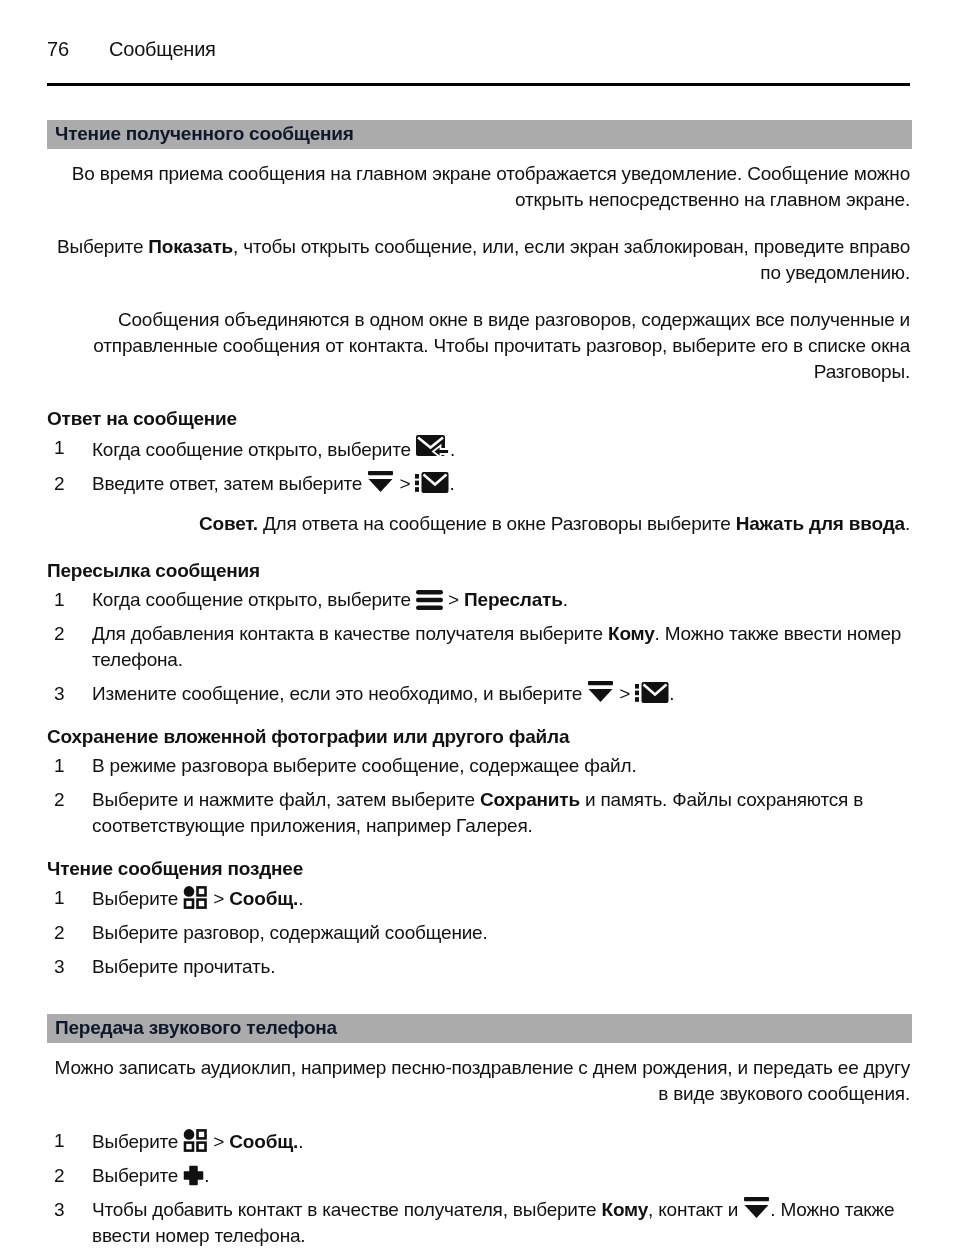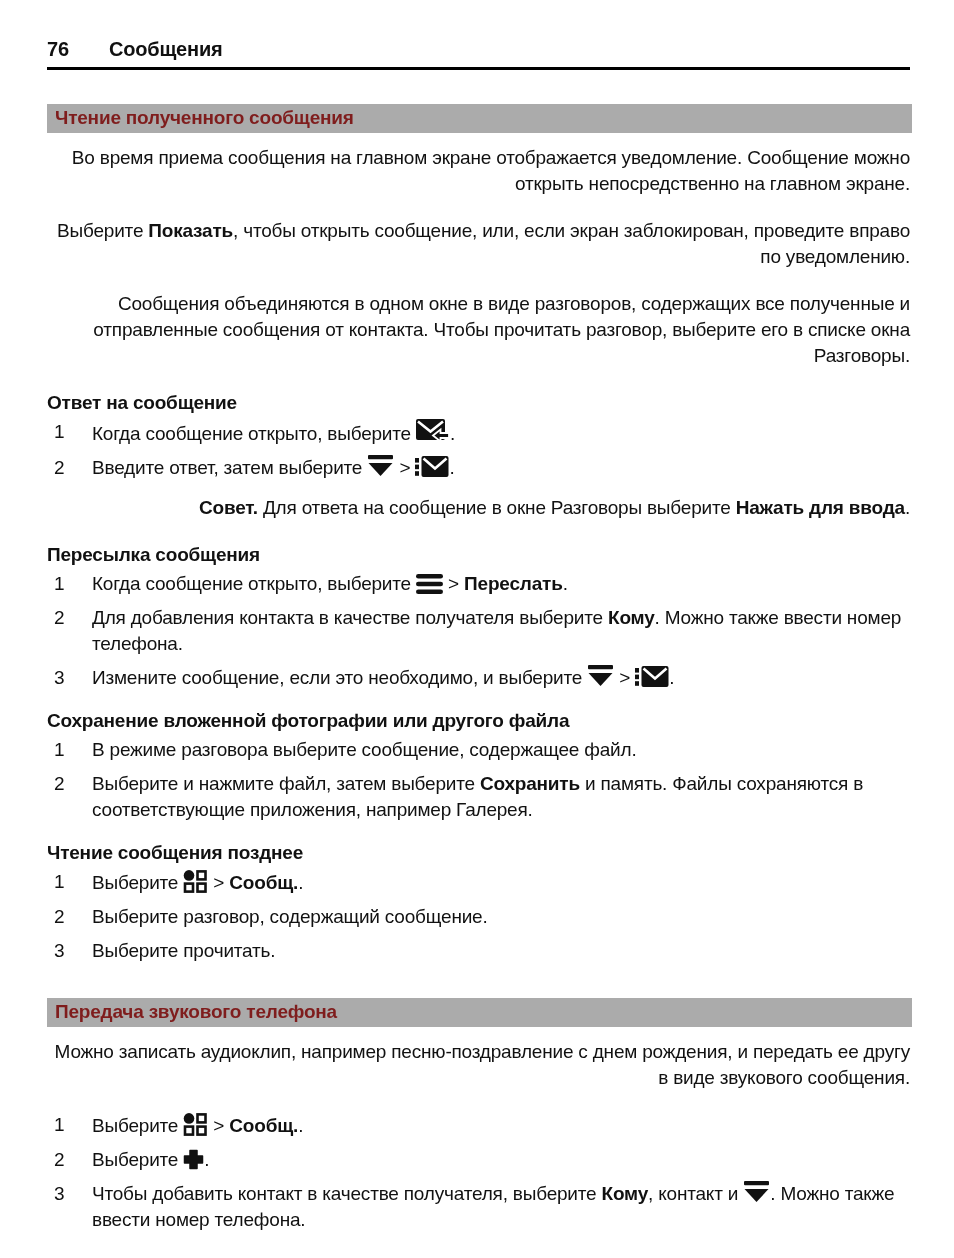--- a/index.html
+++ b/index.html
@@ -4,26 +4,26 @@
 <style>
   html,body{margin:0;padding:0;background:#ffffff;}
   body{
     width:954px;height:1258px;
     font-family:"Liberation Sans","DejaVu Sans",sans-serif;
     color:#111;
     -webkit-font-smoothing:antialiased;
   }
   .page{box-sizing:border-box;width:954px;height:1258px;padding:38px 44px 0 47px;overflow:hidden;}
   .page-header{
-    font-size:20px;font-weight:bold;letter-spacing:-0.2px;
-    padding-bottom:6px;border-bottom:3px solid #000;
+    font-size:20px;font-weight:normal;letter-spacing:-0.2px;
+    padding-bottom:22px;border-bottom:3px solid #000;
   }
   .page-header .page-num{display:inline-block;width:62px;}
   .section-bar{
-    background:#ababab;color:#7f1d1d;
+    background:#ababab;color:#0f172a;
     font-size:19px;font-weight:bold;letter-spacing:-0.2px;
     padding:3px 8px 4px 8px;
     margin:34px -2px 12px 0;
   }
   p{font-size:19px;line-height:26px;letter-spacing:-0.2px;margin:0 0 21px 0;text-align:right;}
   p.indent{margin-left:45px;}
   h3{font-size:19px;line-height:26px;letter-spacing:-0.2px;margin:17px 0 3px 0;}
   ol{list-style:none;margin:0 0 14px 0;padding:0;}
   li{
     position:relative;

